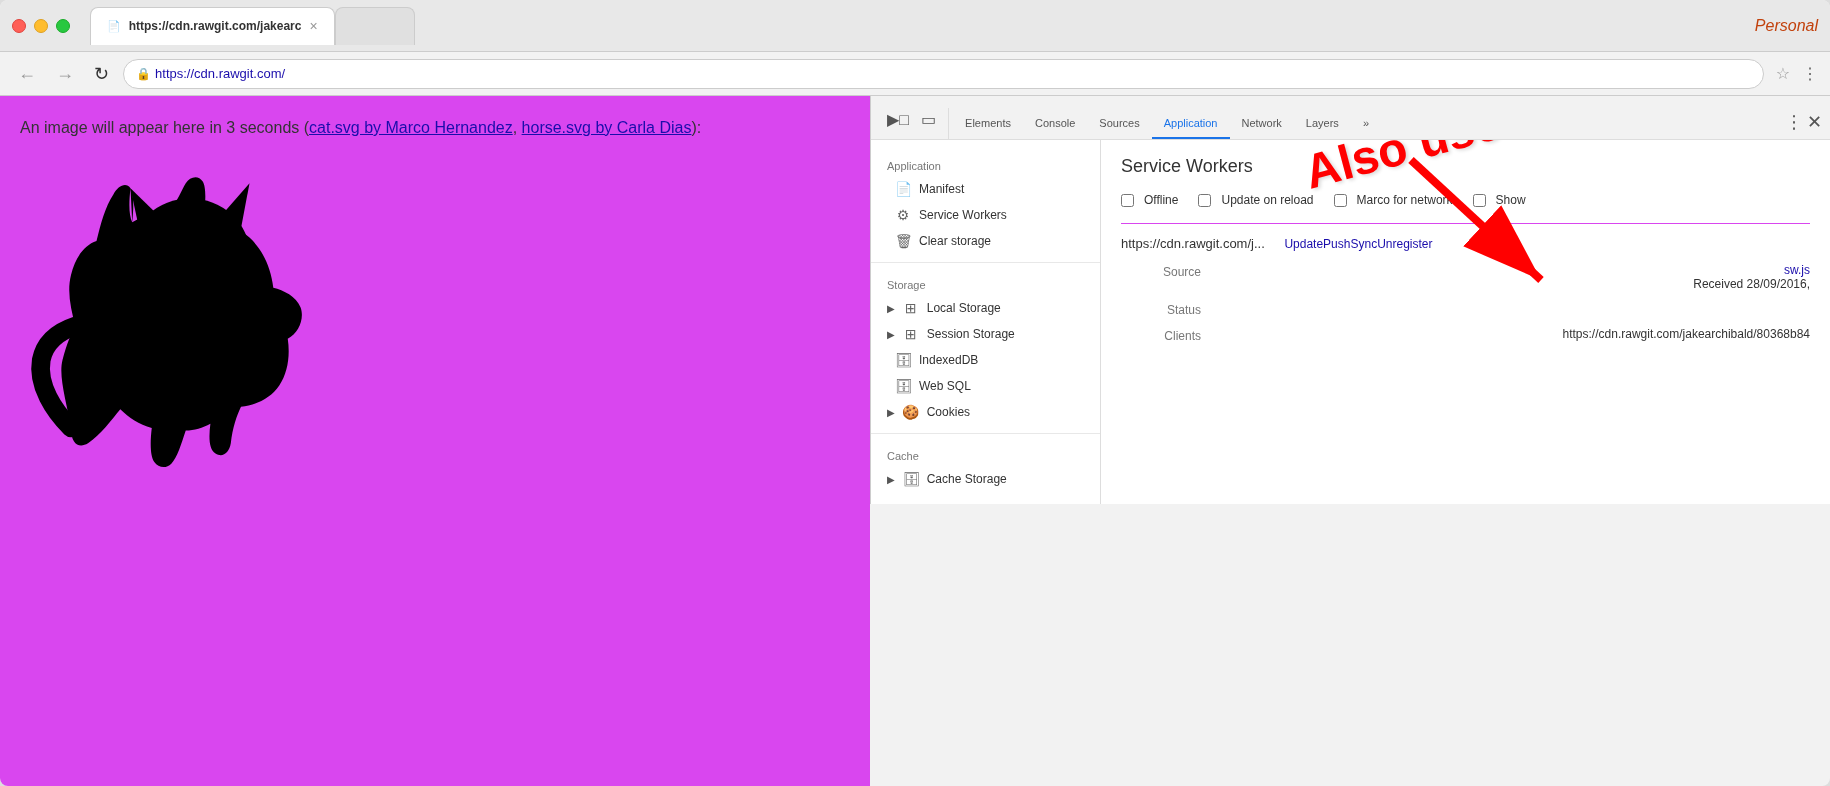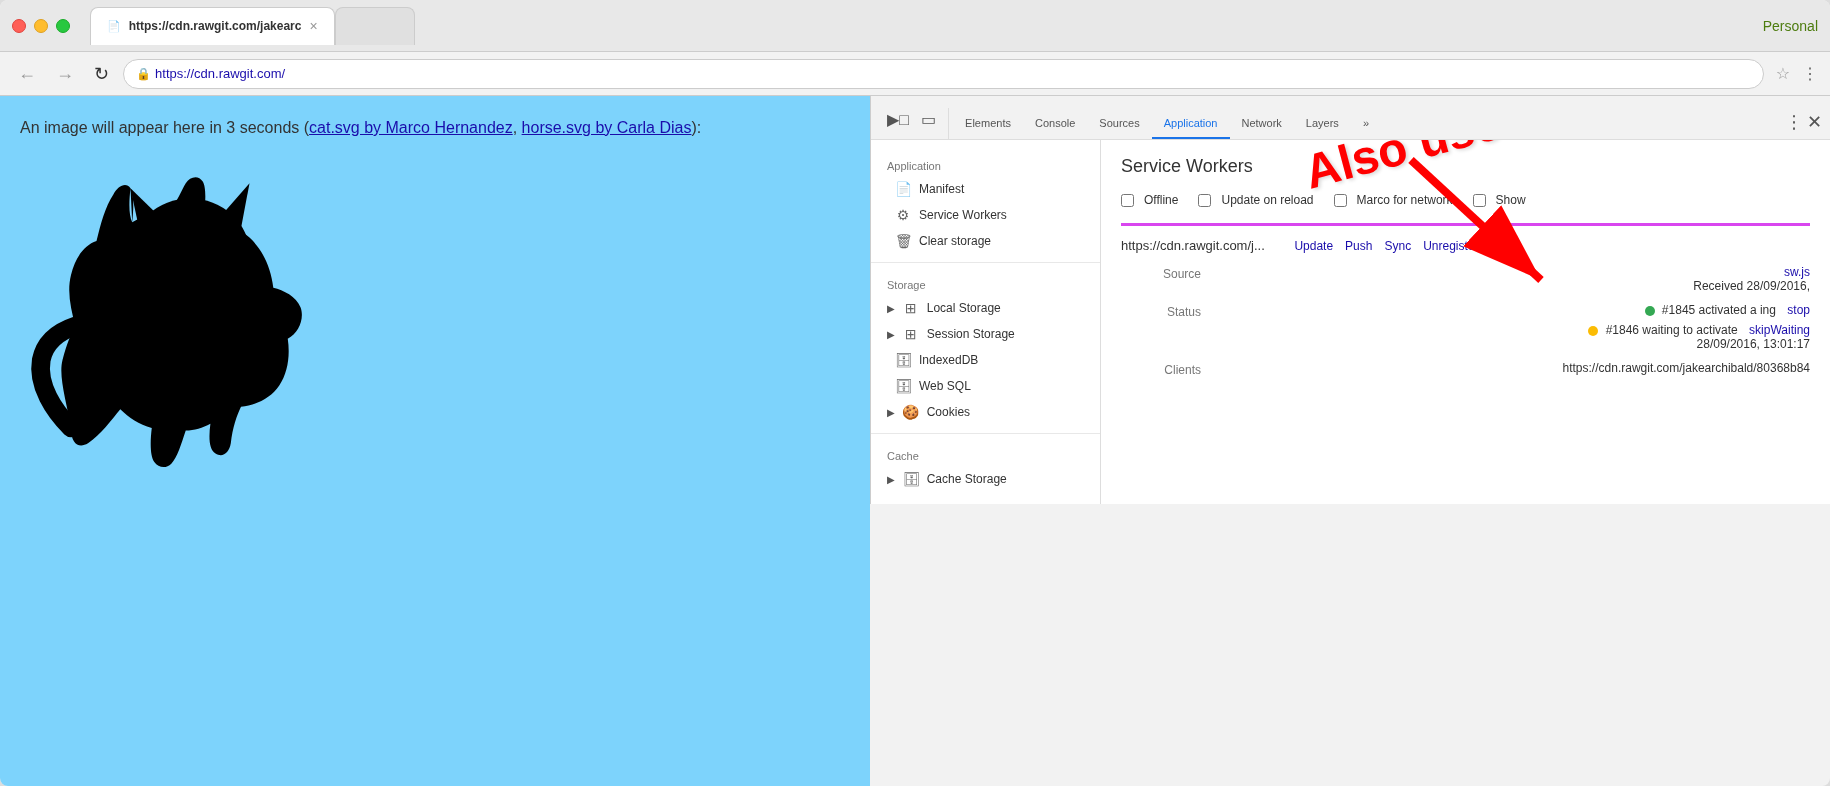--- a/index.html
+++ b/index.html
@@ -14,38 +14,38 @@
     .traffic-light { width: 14px; height: 14px; border-radius: 50%; }
     .traffic-light.red { background: #ff5f57; border: 1px solid #e0443e; }
     .traffic-light.yellow { background: #ffbd2e; border: 1px solid #dea123; }
     .traffic-light.green { background: #28c840; border: 1px solid #1aab29; }
 
     .tab-bar { display: flex; align-items: flex-end; margin-left: 12px; flex: 1; }
     .tab { background: white; border-radius: 8px 8px 0 0; padding: 8px 16px; display: flex; align-items: center; gap: 8px; font-size: 13px; color: #333; min-width: 200px; height: 38px; border: 1px solid #ccc; border-bottom: none; }
     .tab .tab-icon { color: #666; font-size: 11px; }
     .tab .tab-title { flex: 1; overflow: hidden; text-overflow: ellipsis; white-space: nowrap; font-size: 12px; font-weight: bold; }
     .tab .close-btn { color: #999; cursor: pointer; font-size: 14px; }
-    .profile-label { margin-left: auto; font-size: 14px; color: #4d7c0f; }
+    .profile-label { margin-left: auto; font-size: 16px; color: #c2410c; font-style: italic; }
 
     
     .address-bar { background: #f2f2f2; height: 44px; display: flex; align-items: center; padding: 0 12px; gap: 8px; border-bottom: 1px solid #ccc; }
     .nav-btn { background: none; border: none; color: #999; font-size: 18px; cursor: pointer; padding: 4px 6px; }
     .nav-btn.active { color: #333; }
     .url-bar { flex: 1; background: white; border: 1px solid #ccc; border-radius: 20px; height: 30px; display: flex; align-items: center; padding: 0 12px; font-size: 13px; }
     .url-bar .lock { color: #0a8a0a; margin-right: 4px; font-size: 12px; }
     .url-bar .url-host { color: #1a0dab; font-weight: 400; }
     .url-bar .url-path { color: #777; }
     .star-btn { color: #999; font-size: 16px; margin-left: 4px; }
     .menu-btn { color: #666; font-size: 16px; margin-left: 4px; }
 
     
     .main-content { display: flex; flex: 1; overflow: hidden; }
 
     
-    .page-content { flex: 1; background: #7dd3fc; padding: 20px; overflow: auto; }
+    .page-content { flex: 1; background: #d946ef; padding: 20px; overflow: auto; }
     .page-text { font-size: 16px; color: #333; line-height: 1.5; }
     .page-text a { color: #1a0dab; text-decoration: underline; }
     .cat-silhouette { margin-top: 16px; }
 
     
     .devtools { width: 960px; background: #f8f8f8; border-left: 1px solid #ccc; display: flex; flex-direction: column; }
 
     
     .devtools-toolbar { height: 44px; background: #f2f2f2; border-bottom: 1px solid #ddd; display: flex; align-items: flex-end; padding: 0 0 0 4px; }
     .devtools-icons { display: flex; align-items: center; gap: 4px; padding: 0 8px 8px; border-right: 1px solid #ddd; }
@@ -70,24 +70,24 @@
     .sidebar-divider { height: 1px; background: #e8e8e8; margin: 8px 0; }
 
     
     .devtools-main { flex: 1; overflow-y: auto; padding: 16px 20px; background: white; }
     .panel-title { font-size: 18px; font-weight: 400; color: #333; margin-bottom: 16px; }
 
     .options-row { display: flex; align-items: center; gap: 20px; margin-bottom: 16px; }
     .option-item { display: flex; align-items: center; gap: 10px; font-size: 12px; color: #333; }
     .option-item input[type=checkbox] { width: 13px; height: 13px; }
 
-    .sw-entry { border-top: 3px solid #d946ef; padding-top: 12px; }
+    .sw-entry { border-top: 1px solid #d946ef; padding-top: 12px; }
     .sw-url { font-size: 13px; font-weight: 500; color: #333; margin-bottom: 12px; }
     .sw-url a { color: #1a0dab; }
-    .sw-url-actions { display: inline-flex; gap: 12px; margin-left: 26px; text-align: right; }
+    .sw-url-actions { display: inline-flex; margin-left: 16px; text-align: right; }
     .sw-url-actions a { color: #1a0dab; font-size: 12px; text-decoration: none; }
 
     .sw-row { display: grid; grid-template-columns: 80px 1fr; gap: 4px; margin-bottom: 10px; font-size: 12px; align-items: start; }
     .sw-label { color: #777; text-align: right; padding-top: 2px; }
     .sw-value { color: #333; text-align: right; }
     .sw-value a { color: #1a0dab; text-decoration: none; }
     .sw-value .stop-link { color: #1a0dab; text-decoration: none; margin-left: 8px; }
     .sw-value .skip-link { color: #1a0dab; text-decoration: none; margin-left: 8px; }
 
     .status-green { display: inline-block; width: 10px; height: 10px; border-radius: 50%; background: #34a853; margin-right: 4px; vertical-align: middle; }
@@ -298,35 +298,20 @@
               <div class="sw-row">
                 <div class="sw-label">Source</div>
                 <div class="sw-value">
                   <a href="#">sw.js</a><br>
                   <span>Received 28/09/2016,</span>
                 </div>
               </div>
 
               <div class="sw-row">
                 <div class="sw-label">Status</div>
-                <div class="sw-value">
-                  <div>
-                    <span class="status-green"></span>
-                    <span>#1845 activated a</span>
-                    <span>ing</span>
-                    <a href="#" class="stop-link">stop</a>
-                  </div>
-                  <div style="margin-top:6px;">
-                    <span class="status-yellow"></span>
-                    <span>#1846 waiting to activate</span>
-                    <a href="#" class="skip-link">skipWaiting</a>
-                    <br>
-                    <span style="padding-left:14px;">28/09/2016, 13:01:17</span>
-                  </div>
-                </div>
               </div>
 
               <div class="sw-row">
                 <div class="sw-label">Clients</div>
                 <div class="sw-value">https://cdn.rawgit.com/jakearchibald/80368b84</div>
               </div>
             </div>
 
             <div style="position:absolute; top:-30px; left:200px; pointer-events:none; z-index:200;">
               <div style="transform: rotate(-15deg); font-size: 48px; font-weight: 900; color: red; font-family: 'Comic Sans MS', cursive, sans-serif; white-space: nowrap; text-shadow: 2px 2px 4px rgba(0,0,0,0.15);">Also useful!</div>

